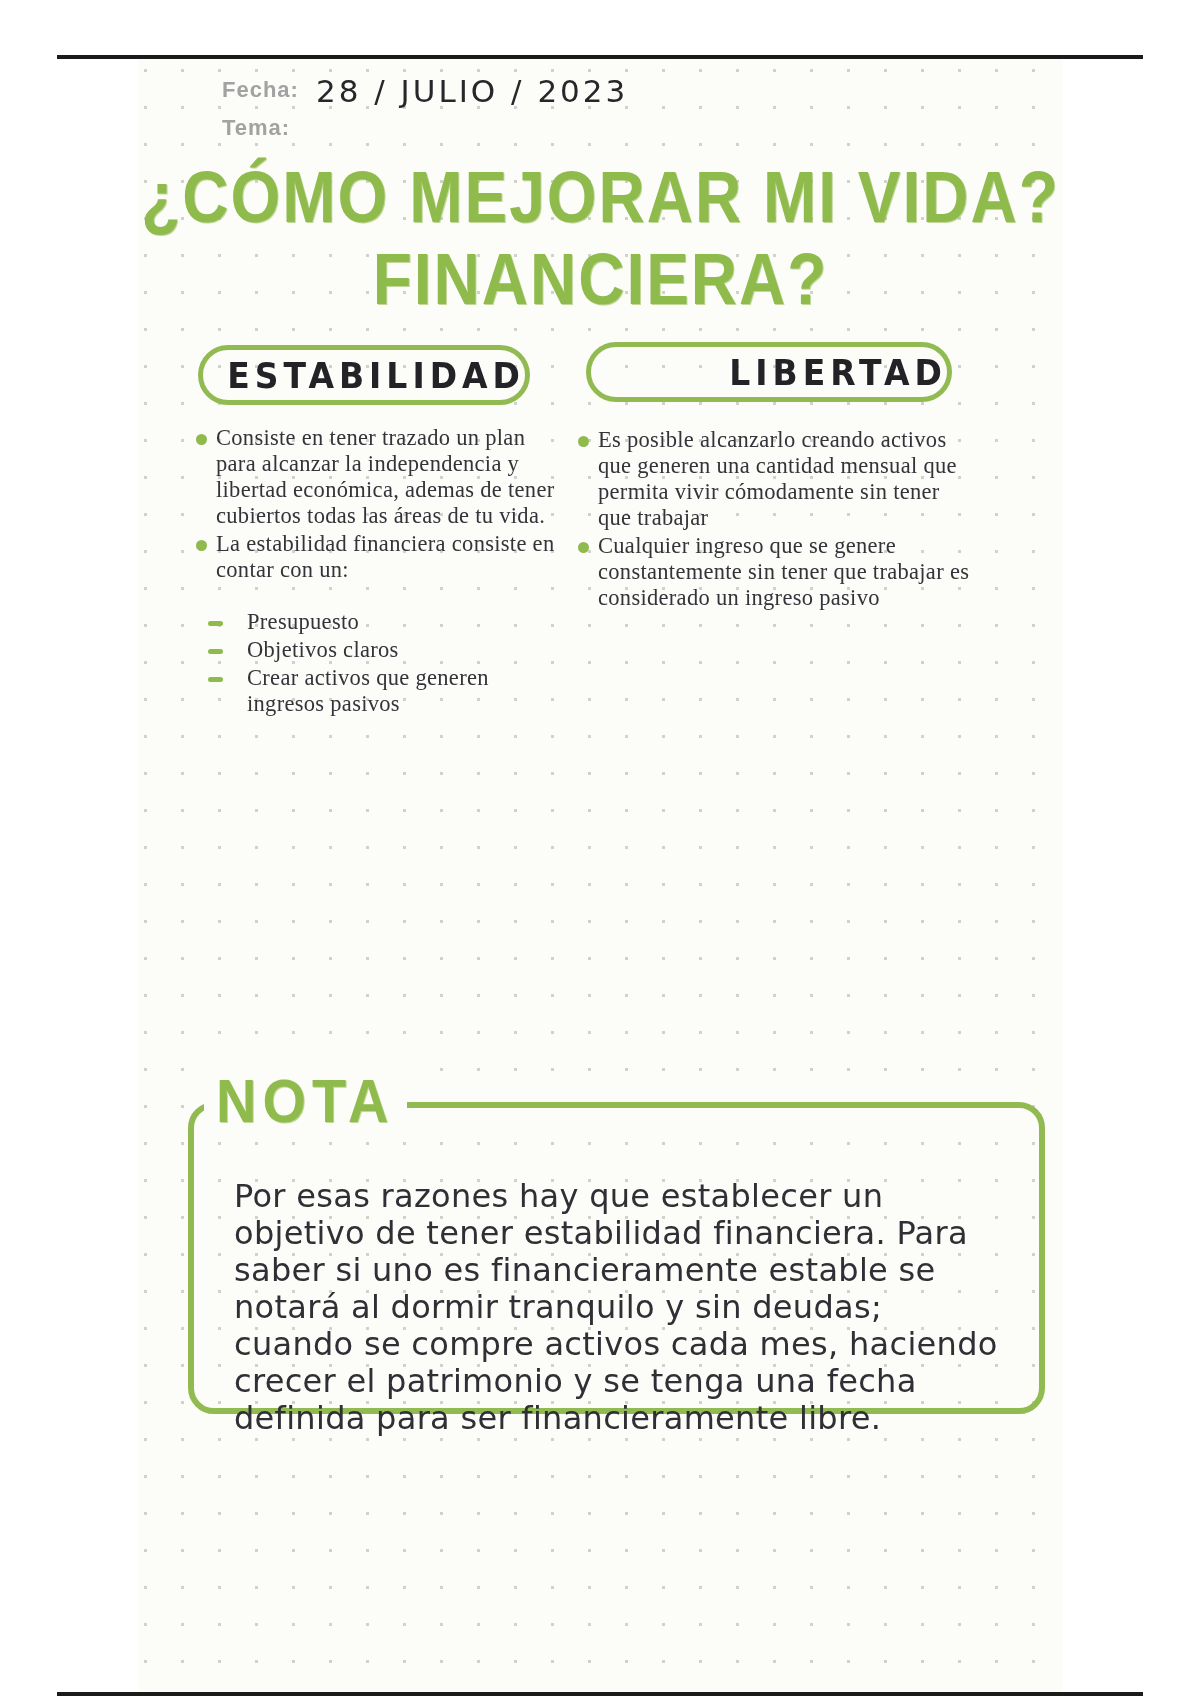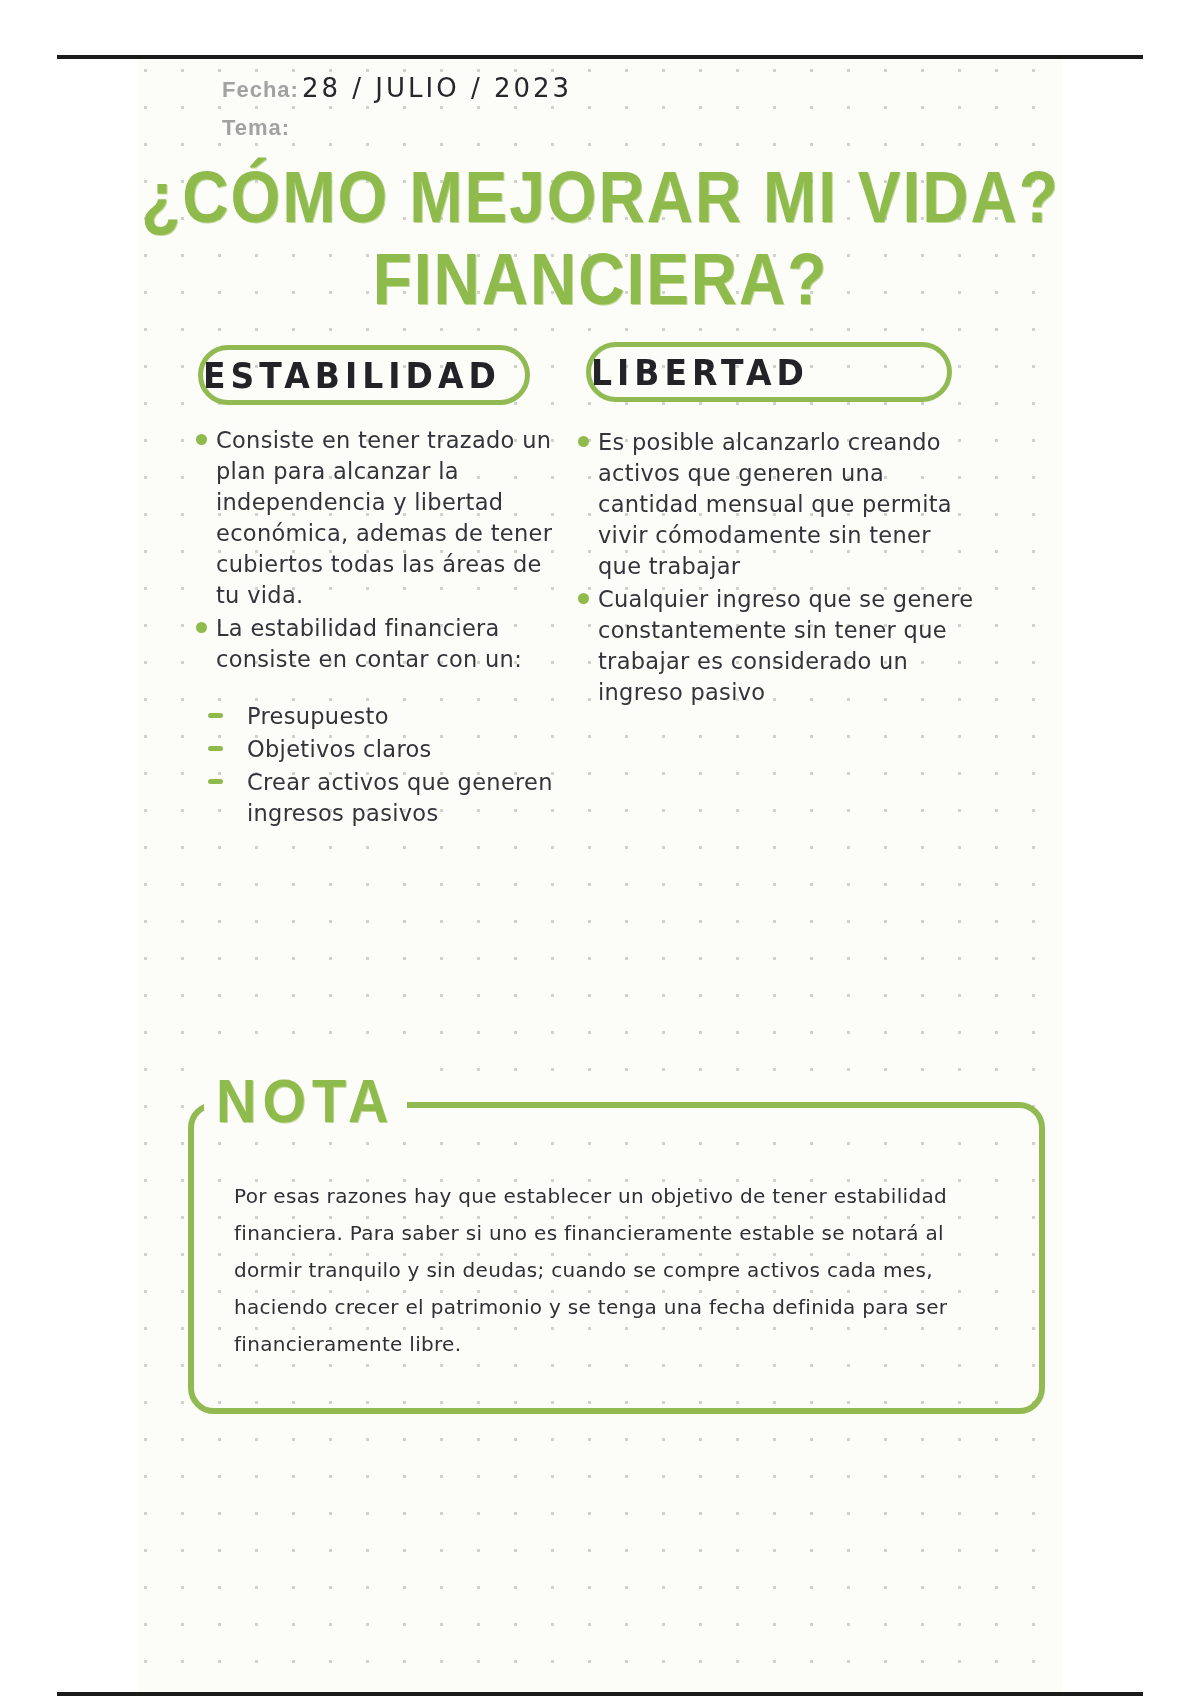--- a/index.html
+++ b/index.html
@@ -22,53 +22,53 @@
     background-color:#fcfcf9;
     background-image:radial-gradient(circle,#d2d2cc 1.5px, rgba(0,0,0,0) 1.7px);
     background-size:37px 37px;background-position:26px 30px;
   }
 
   
   .meta-label{position:absolute;color:#a2a2a2;font-size:22px;font-weight:700;letter-spacing:1px;font-family:"Liberation Sans",sans-serif;}
   .meta-fecha{left:84px;top:18px;}
   .meta-tema{left:84px;top:56px;}
   .date-value{
-    position:absolute;left:164px;top:14px;
-    font-size:26px;letter-spacing:3px;color:#26262b;
+    position:absolute;left:178px;top:14px;
+    font-size:31px;letter-spacing:3px;color:#26262b;
     font-family:"DejaVu Sans",sans-serif;
   }
 
   
   .title-line{
     position:absolute;left:0;width:100%;text-align:center;
     color:#8fba4c;font-weight:700;letter-spacing:2px;
     font-family:"Liberation Sans",sans-serif;
     font-size:64px;line-height:72px;
     text-shadow:1px 1px 0 rgba(143,186,76,.55);
     transform:scaleY(1.12);transform-origin:center top;
     white-space:nowrap;
   }
   .title-1{top:98px;}
   .title-2{top:180px;}
 
   
   .cap-box{
     position:absolute;height:50px;
     border:5px solid #92ba52;border-radius:30px;
-    display:flex;align-items:center;justify-content:flex-start;
+    display:flex;align-items:center;justify-content:flex-end;
   }
   .cap-left{left:60px;top:286px;width:322px;}
   .cap-right{left:448px;top:283px;width:356px;}
   .cap-label{
     font-size:33px;font-weight:600;letter-spacing:5px;color:#222227;
     font-family:"DejaVu Sans",sans-serif;transform:scaleY(1.08);
   }
 
   
-  .col{position:absolute;font-size:22.5px;line-height:31px;color:#33333a;letter-spacing:.3px;}
+  .col{position:absolute;font-size:22.5px;line-height:26px;color:#33333a;letter-spacing:.3px;font-family:Liberation Serif, serif;}
   .col p{margin:0;}
   .col-left{left:58px;top:366px;width:370px;}
   .col-right{left:440px;top:368px;width:396px;}
 
   .bullet{display:flex;gap:9px;margin-bottom:2px;}
   .dot{flex:none;width:11px;height:11px;border-radius:50%;background:#8fba4c;margin-top:9px;}
 
   .dash-list{margin-top:26px;margin-left:12px;}
   .dash-item{display:flex;gap:24px;margin-bottom:2px;}
   .dash{flex:none;width:15px;height:5px;border-radius:3px;background:#8fba4c;margin-top:12px;}
@@ -81,21 +81,21 @@
     background:#fcfcf9;padding:0 12px;line-height:62px;
     transform:scaleY(1.1);transform-origin:left top;
     text-shadow:1px 1px 0 rgba(143,186,76,.55);
   }
   .note-box{
     position:absolute;left:50px;top:1043px;width:845px;height:300px;
     border:6px solid #92ba52;border-radius:26px;
   }
   .note-text{
     margin:70px 38px 0 40px;
-    font-size:20px;line-height:37px;color:#2f2f35;letter-spacing:.3px;
+    font-size:32px;line-height:37px;color:#2f2f35;letter-spacing:.3px;
   }
 </style>
 </head>
 <body>
 
 <div class="canvas">
 
   <div class="rule top"></div>
 
   <div class="paper">

